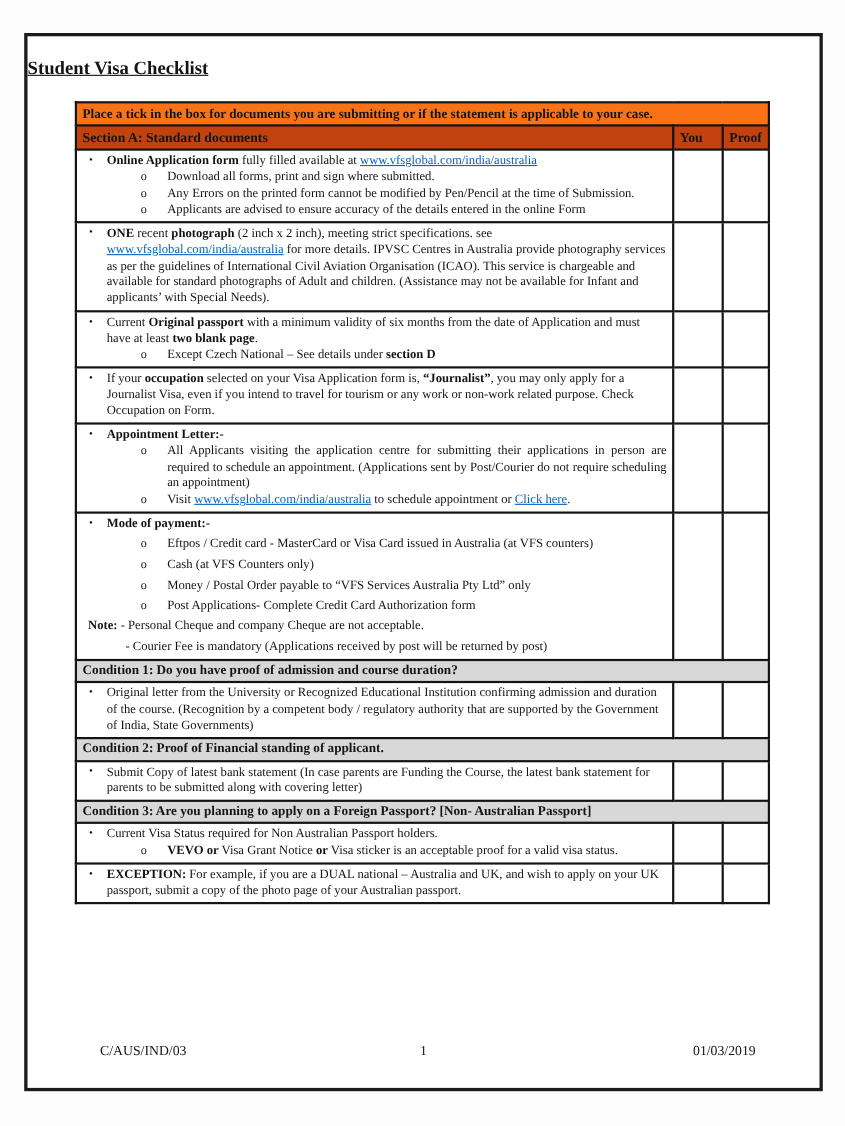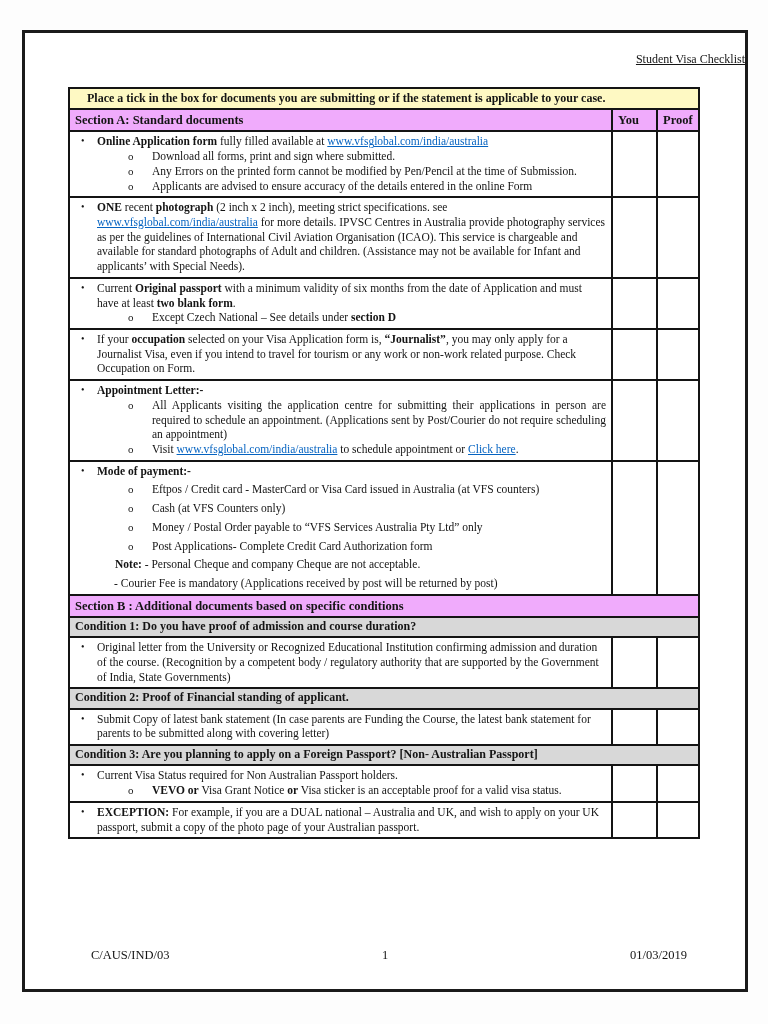--- a/index.html
+++ b/index.html
@@ -10,42 +10,42 @@
     font-family:"Liberation Serif", serif;
   }
   .frame {
     position:absolute; left:22px; top:30px; width:726px; height:962px;
     border:3px solid #1b1b1b; background:#ffffff;
   }
   .note {
     margin:30px 28px 0; text-align:center; font-weight:bold; font-size:13px;
   }
   .title {
-    margin:19px 0 0; text-align:right; font-weight:normal; font-size:12px;
+    margin:19px 0 0; text-align:left; font-weight:bold; font-size:17px;
     text-decoration:underline;
   }
   .doc-table {
     border-collapse:collapse; table-layout:fixed;
     margin:20px 0 0 43px; width:630px;
     font-size:11.5px; line-height:1.28;
   }
   .doc-table td { border:2px solid #141414; vertical-align:top; }
   .c-main { width:543px; } .c-you { width:45px; } .c-staff { width:42px; }
 
-  .instr td { background:#fef9c3; font-weight:bold; font-size:12px; padding:2px 17px;margin-left:47px; }
-  .sec td   { background:#f0abfc; font-weight:bold; font-size:12.5px; padding:2px 5px; }
+  .instr td { background:#f97316; font-weight:bold; font-size:12px; padding:2px 5px;margin-left:47px; }
+  .sec td   { background:#c2410c; font-weight:bold; font-size:12.5px; padding:2px 5px; }
   .sec td.hdr { }
   .cond td  { background:#D8D8D8; font-weight:bold; font-size:12px; padding:1px 5px 2px; }
 
   .content { padding:2px 5px 3px 0; }
   .line { position:relative; }
   .line .blt { position:absolute; top:0; }
   .b1 { padding-left:27px; } .b1 .blt { left:11px; font-size:10px; top:1px; }
   .b2 { padding-left:82px; } .b2 .blt { left:58px; font-size:11px; }
-  .p1 { padding-left:45px; }
+  .p1 { padding-left:10px; }
   .p2 { padding-left:44px; }
   .just { text-align:justify; }
   .spaced .line + .line { margin-top:4px; }
 
   .lnk { color:#0563C1; text-decoration:underline; cursor:pointer; }
   .tick { background:#ffffff; }
 
   .footer { position:absolute; left:0; right:0; bottom:26px; height:16px; font-size:12.5px;padding-left:16px; }
   .f-left   { position:absolute; left:66px;  bottom:0; }
   .f-center { position:absolute; left:0; right:0; text-align:center; bottom:0; }
@@ -90,21 +90,21 @@
         <tr class="crow">
           <td class="content">
               <div class="line b1"><span class="blt">•</span><span class="txt"><b>ONE</b> recent <b>photograph</b> (2 inch x 2 inch), meeting strict specifications. see <a class="lnk">www.vfsglobal.com/india/australia</a> for more details. IPVSC Centres in Australia provide photography services as per the guidelines of International Civil Aviation Organisation (ICAO). This service is chargeable and available for standard photographs of Adult and children. (Assistance may not be available for Infant and applicants’ with Special Needs).</span></div>
             </td>
           <td class="tick"></td>
           <td class="tick"></td>
         </tr>
 
         <tr class="crow">
           <td class="content">
-              <div class="line b1"><span class="blt">•</span><span class="txt">Current <b>Original passport</b> with a minimum validity of six months from the date of Application and must have at least <b>two blank form</b>.</span></div>
+              <div class="line b1"><span class="blt">•</span><span class="txt">Current <b>Original passport</b> with a minimum validity of six months from the date of Application and must have at least <b>two blank page</b>.</span></div>
               <div class="line b2"><span class="blt">o</span><span class="txt">Except Czech National – See details under <b>section D</b></span></div>
             </td>
           <td class="tick"></td>
           <td class="tick"></td>
         </tr>
 
         <tr class="crow">
           <td class="content">
               <div class="line b1"><span class="blt">•</span><span class="txt">If your <b>occupation</b> selected on your Visa Application form is, <b>“Journalist”</b>, you may only apply for a Journalist Visa, even if you intend to travel for tourism or any work or non-work related purpose. Check Occupation on Form.</span></div>
             </td>
@@ -129,23 +129,20 @@
               <div class="line b2"><span class="blt">o</span><span class="txt">Cash (at VFS Counters only)</span></div>
               <div class="line b2"><span class="blt">o</span><span class="txt">Money / Postal Order payable to “VFS Services Australia Pty Ltd” only</span></div>
               <div class="line b2"><span class="blt">o</span><span class="txt">Post Applications- Complete Credit Card Authorization form</span></div>
               <div class="line p1"><span class="txt"><b>Note:</b> - Personal Cheque and company Cheque are not acceptable.</span></div>
               <div class="line p2"><span class="txt">- Courier Fee is mandatory (Applications received by post will be returned by post)</span></div>
             </td>
           <td class="tick"></td>
           <td class="tick"></td>
         </tr>
 
-        <tr class="sec">
-          <td colspan="3">Section B : Additional documents based on specific conditions</td>
-        </tr>
 
         <tr class="cond">
           <td colspan="3">Condition 1: Do you have proof of admission and course duration?</td>
         </tr>
         <tr class="crow">
           <td class="content">
               <div class="line b1"><span class="blt">•</span><span class="txt">Original letter from the University or Recognized Educational Institution confirming admission and duration of the course. (Recognition by a competent body / regulatory authority that are supported by the Government of India, State Governments)</span></div>
             </td>
           <td class="tick"></td>
           <td class="tick"></td>

